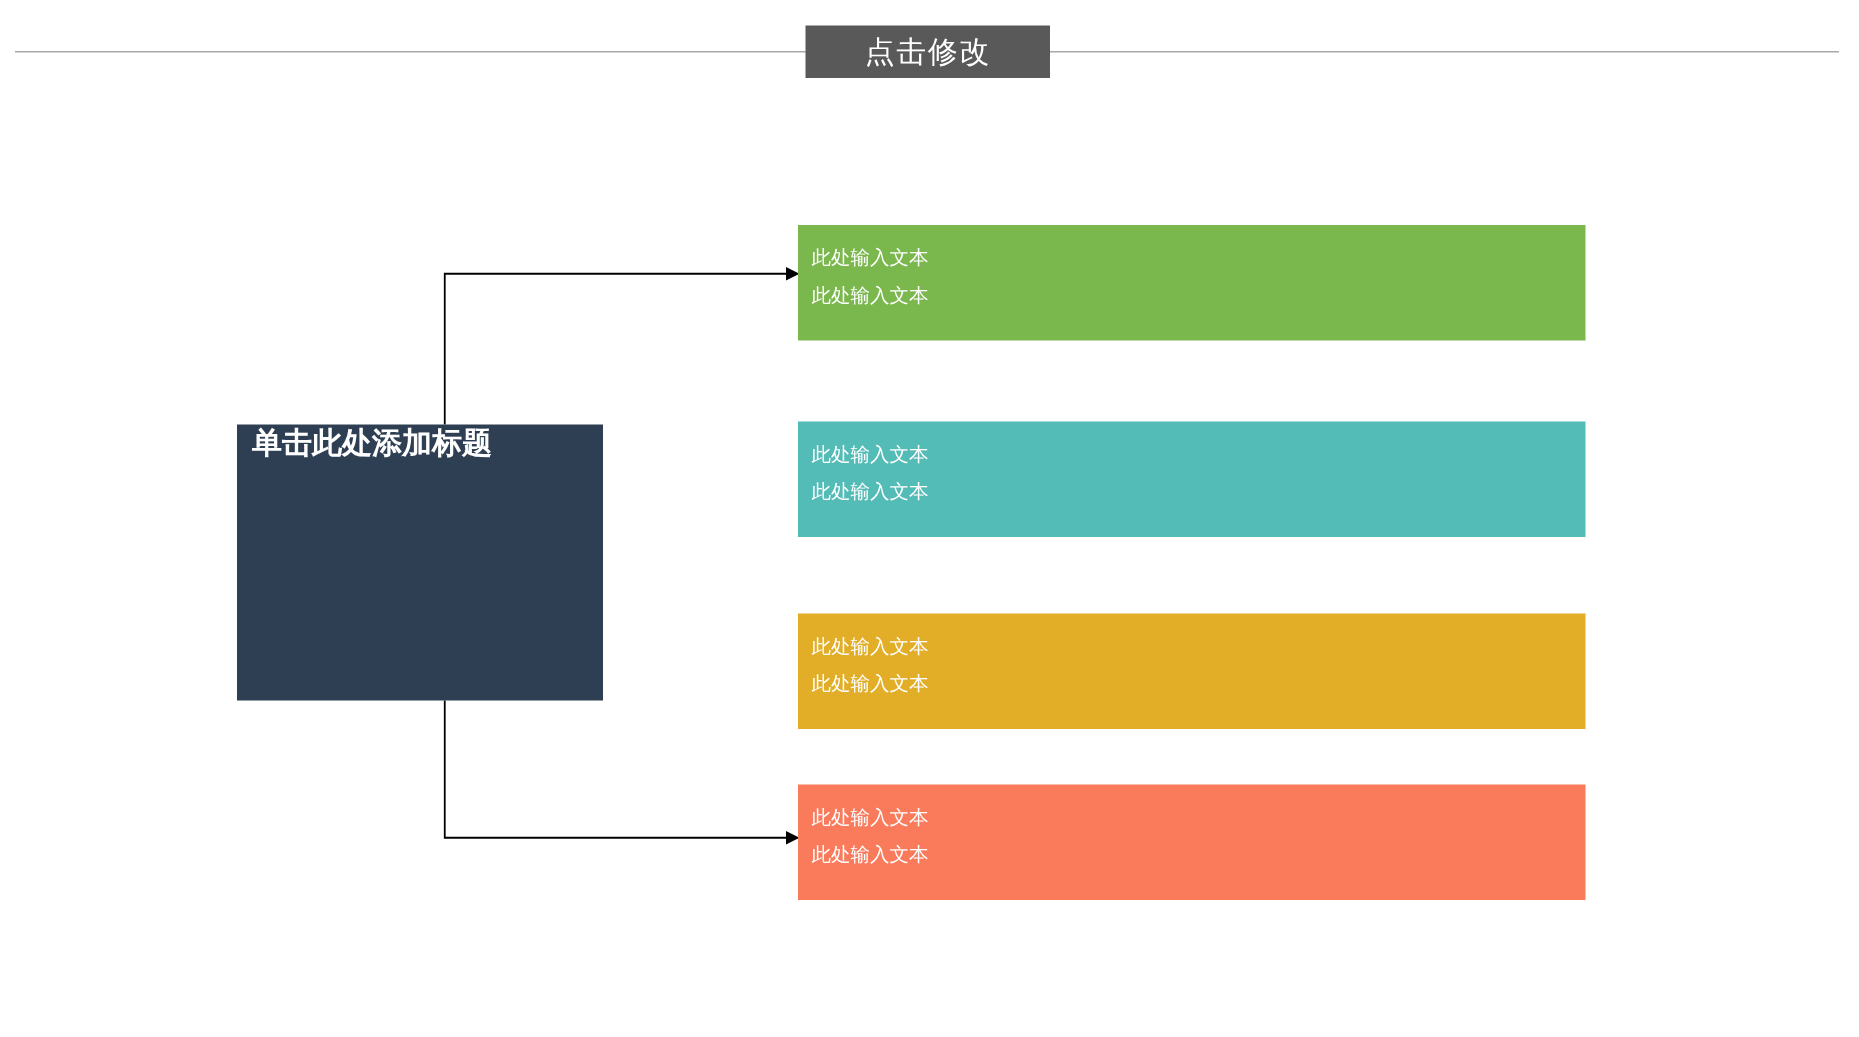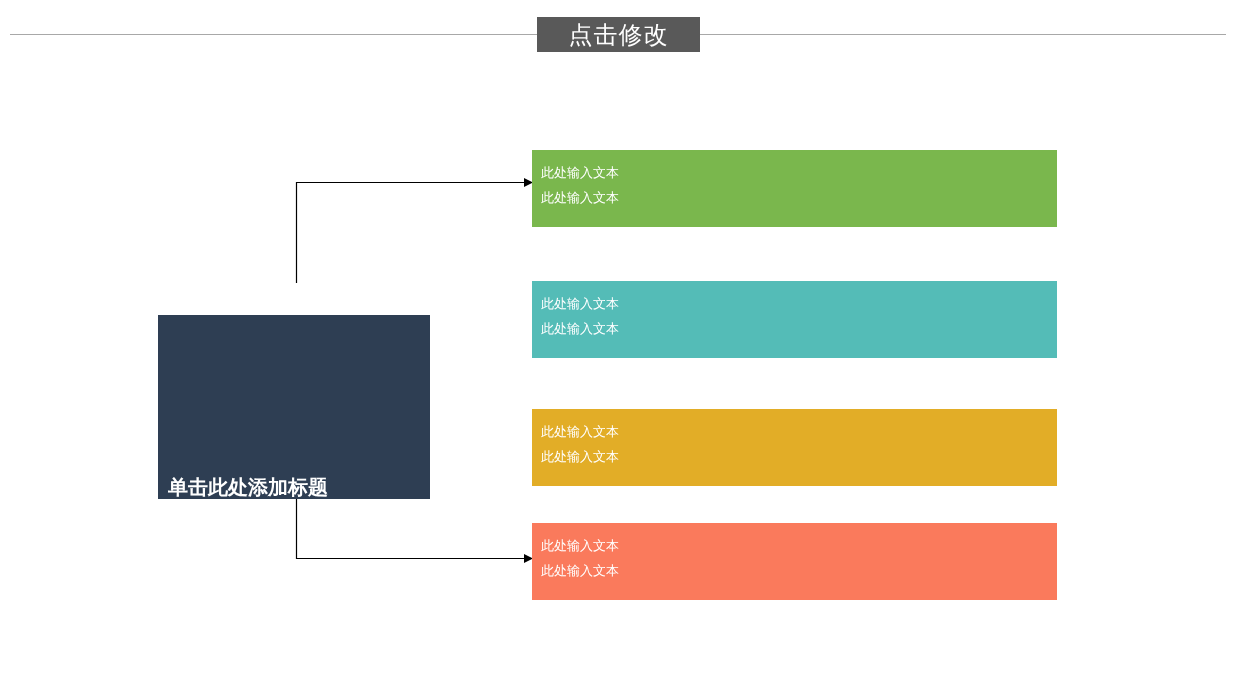--- a/index.html
+++ b/index.html
@@ -26,40 +26,39 @@
   }
   
   .header-badge {
     position: absolute;
     left: 537px;
     top: 17px;
     width: 163px;
     height: 35px;
     background: #595959;
     color: #ffffff;
-    font-size: 24px;
+    font-size: 20px;
     letter-spacing: 1px;
     display: flex;
     align-items: center;
     justify-content: center;
     cursor: pointer;
     user-select: none;
   }
   
   .title-box {
     position: absolute;
     left: 158px;
     top: 283px;
-    width: 272px;
+    width: 244px;
     height: 184px;
     background: #2e3e53;
     display: flex;
-    align-items: flex-end;
+    align-items: flex-start;
     cursor: pointer;
-    margin-top: 32px;
   }
   .title-box .title-text {
     color: #ffffff;
     font-weight: bold;
     font-size: 20px;
     padding-left: 10px;
     line-height: 1.2;
   }
   
   .item-box {

